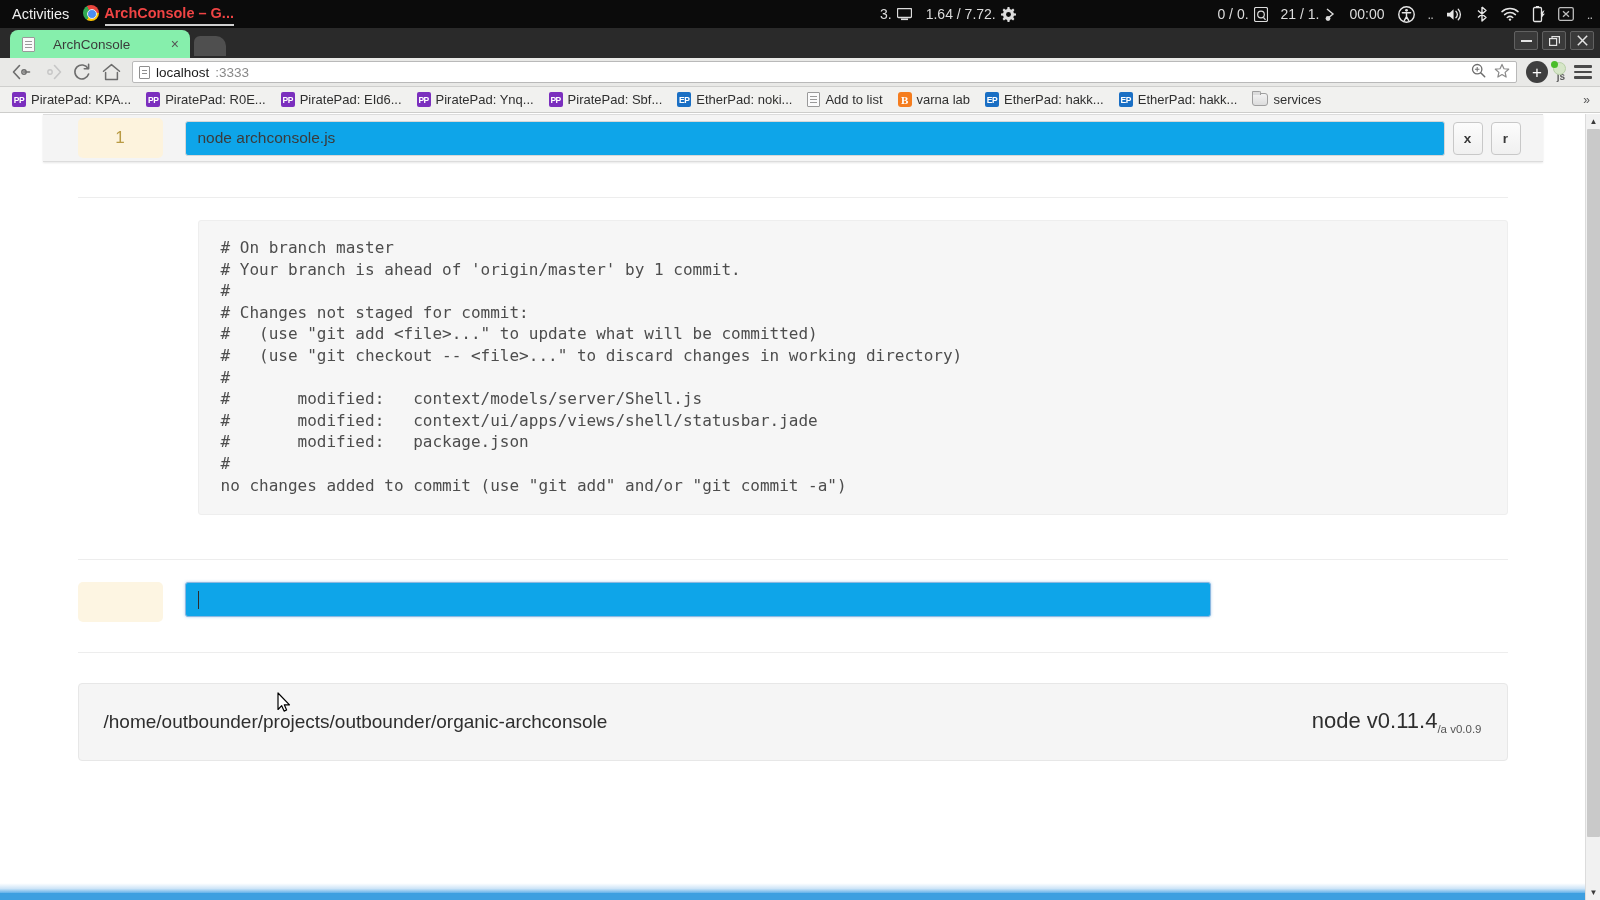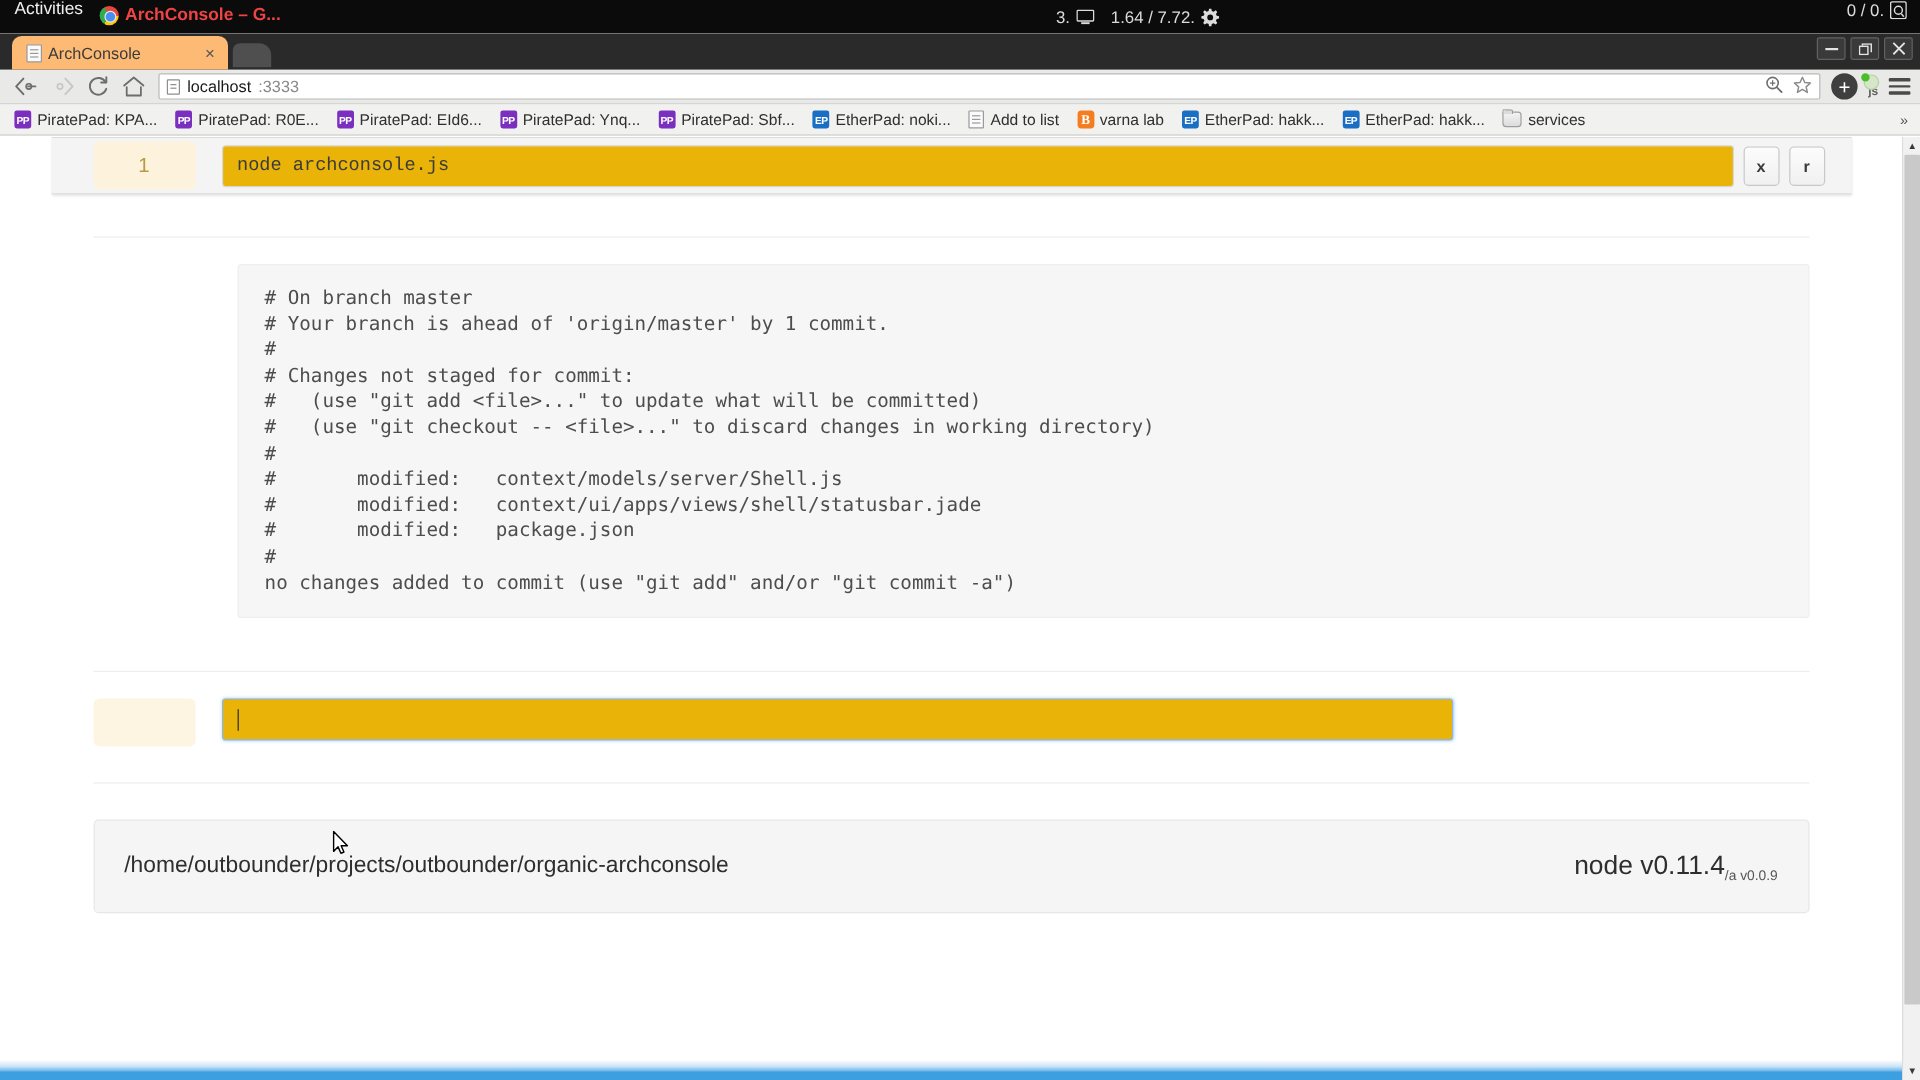--- a/index.html
+++ b/index.html
@@ -8,21 +8,21 @@
     overflow: hidden;
     font-family: "Liberation Sans", sans-serif;
     background: #ffffff;
   }
 
   
   .gnome-panel {
     position: absolute; top: 0; left: 0;
     width: 1600px; height: 28px;
     background: #0b0b0b;
-    display: flex; 
+    display: flex; align-items: center;
     color: #e6e6e6; font-size: 14.5px;
   }
   .gp-activities { padding: 0 14px 0 12px; color: #efefef; font-size: 14.5px; }
   .gp-appname {
     display: flex; align-items: center; gap: 5px;
     font-weight: bold; color: #ef4444; font-size: 14.5px;
     position: relative; padding-bottom: 2px;
   }
   .gp-appname::after {
     content: ""; position: absolute; left: 22px; right: 0; bottom: -3px;
@@ -41,21 +41,21 @@
   }
   .gp-center {
     position: absolute; left: 0; right: 0;
     display: flex; justify-content: center; align-items: center;
     pointer-events: none;
   }
   .gp-clock { font-size: 14.5px; color: #f0f0f0; pointer-events: auto; }
   .gp-right {
     position: absolute; right: 8px; top: 0; height: 28px;
     display: flex; align-items: center; gap: 13px;
-    font-size: 14px; color: #dcdcdc; flex-direction: column;
+    font-size: 14px; color: #dcdcdc;
   }
   .gp-item { display: flex; align-items: center; gap: 5px; white-space: nowrap; }
   .gp-mid {
     position: absolute; left: 880px; top: 0; height: 28px;
     display: flex; align-items: center; gap: 14px;
     font-size: 14px; color: #dcdcdc;
   }
   .tray-ico { display: inline-flex; align-items: center; }
   .dots { letter-spacing: -1px; font-size: 13px; color: #bdbdbd; }
 
@@ -65,23 +65,23 @@
     width: 1600px; height: 872px;
     background: #ffffff;
   }
   .titlebar {
     height: 30px; background: #2a2a2a;
     display: flex; align-items: flex-end;
     position: relative;
   }
   .tab {
     margin-left: 10px; width: 180px; height: 28px;
-    background: #fdba74;
+    background: #86efac;
     border-radius: 8px 8px 0 0;
-    display: flex; align-items: center; gap: 5px;
+    display: flex; align-items: center; gap: 18px;
     padding: 0 8px 0 12px;
     font-size: 13.5px; color: #3b3b3b;
     position: relative;
   }
   .tab-favicon {
     width: 13px; height: 15px; background: #fafafa;
     border: 1px solid #9a9a9a; border-radius: 1px;
     position: relative; flex: none;
   }
   .tab-favicon::before {
@@ -235,23 +235,23 @@
     font-size: 17px; color: #b99a43;
     margin-left: 35px;
   }
   .gutter.yellow { background: #fdf3dd; }
   .gutter.green  { background: #dceccc; }
   .gutter.cream  { background: #fdf5e2; }
 
   .cmdwrap { flex: 1; display: flex; align-items: center; gap: 8px; padding-left: 22px; padding-right: 22px; }
   .cmdbox {
     flex: 1; height: 35px;
-    background: #eab308; border: 1px solid #d7d7d7; border-radius: 3px;
+    background: #0ea5e9; border: 1px solid #d7d7d7; border-radius: 3px;
     display: flex; align-items: center; padding: 0 12px;
-    font-size: 15.5px; color: #3b3b3b; font-family: Liberation Mono, monospace;
+    font-size: 15.5px; color: #3b3b3b;
   }
   .cmdbox.focused {
     border: 1px solid #8cb8e0;
     box-shadow: 0 0 3px rgba(110,170,230,.55);
     position: relative;
   }
   .caret {
     display: inline-block; width: 1px; height: 18px;
     background: #2c2c2c;
   }

